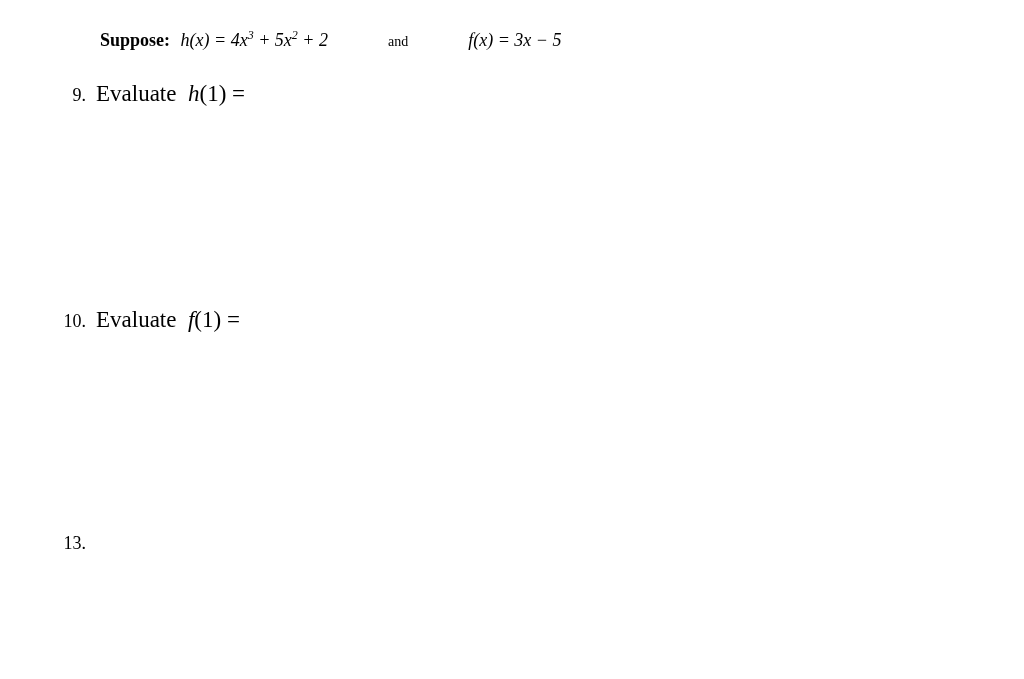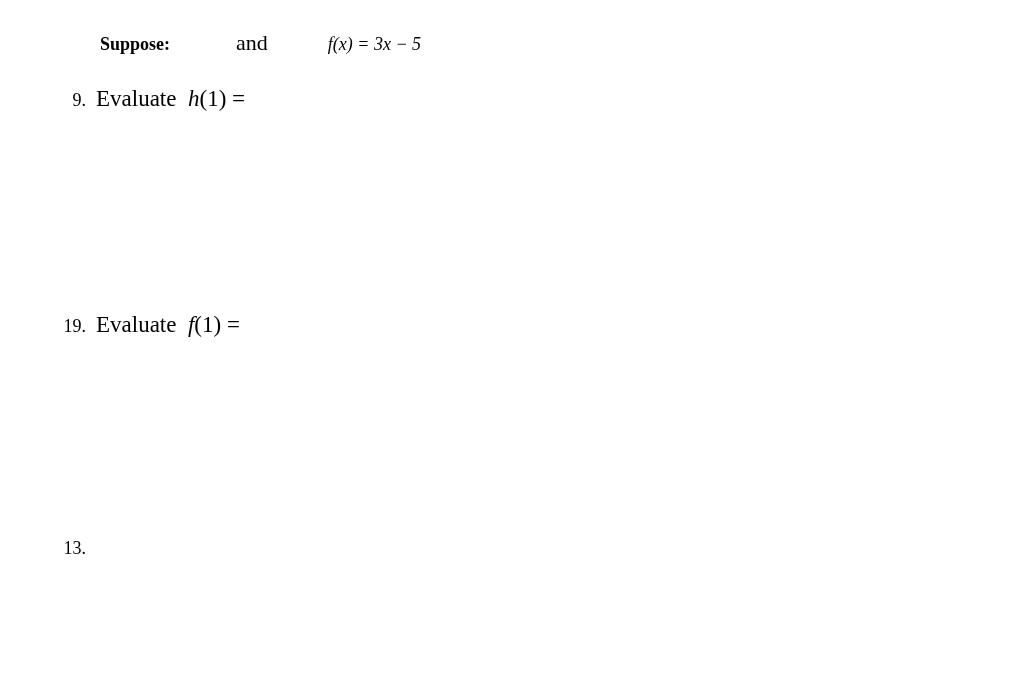--- a/index.html
+++ b/index.html
@@ -38,21 +38,21 @@
       font-size: 18px;
       margin-right: 6px;
     }
 
     .math-expr {
       font-size: 18px;
       font-style: italic;
     }
 
     .and-word {
-      font-size: 22px;
+      font-size: 14px;
       font-style: normal;
       margin-left: 60px;
       margin-right: 60px;
     }
 
     .question {
       display: flex;
       align-items: baseline;
       margin-bottom: 0;
       padding-left: 10px;
@@ -88,35 +88,38 @@
       font-style: italic;
     }
   </style>
 </head>
 <body>
 
 <div class="page">
 
   <div class="header-line">
     <span class="suppose-label">Suppose:</span>
+    <span class="math-expr">
+      &nbsp;<i>h</i>(<i>x</i>) = 4<i>x</i><sup>3</sup> + 5<i>x</i><sup>2</sup> + 2
+    </span>
     <span class="and-word">and</span>
     <span class="math-expr">
       <i>f</i>(<i>x</i>) = 3<i>x</i> − 5
     </span>
   </div>
 
   <div class="question q9">
     <span class="q-number">9.</span>
     <span class="q-text">
       Evaluate &nbsp;<i>h</i>(1) =
     </span>
   </div>
 
   <div class="question q10">
-    <span class="q-number">19.</span>
+    <span class="q-number">10.</span>
     <span class="q-text">
       Evaluate &nbsp;<i>f</i>(1) =
     </span>
   </div>
 
   <div class="question q11">
     <span class="q-number">13.</span>
   </div>
 
 </div>

